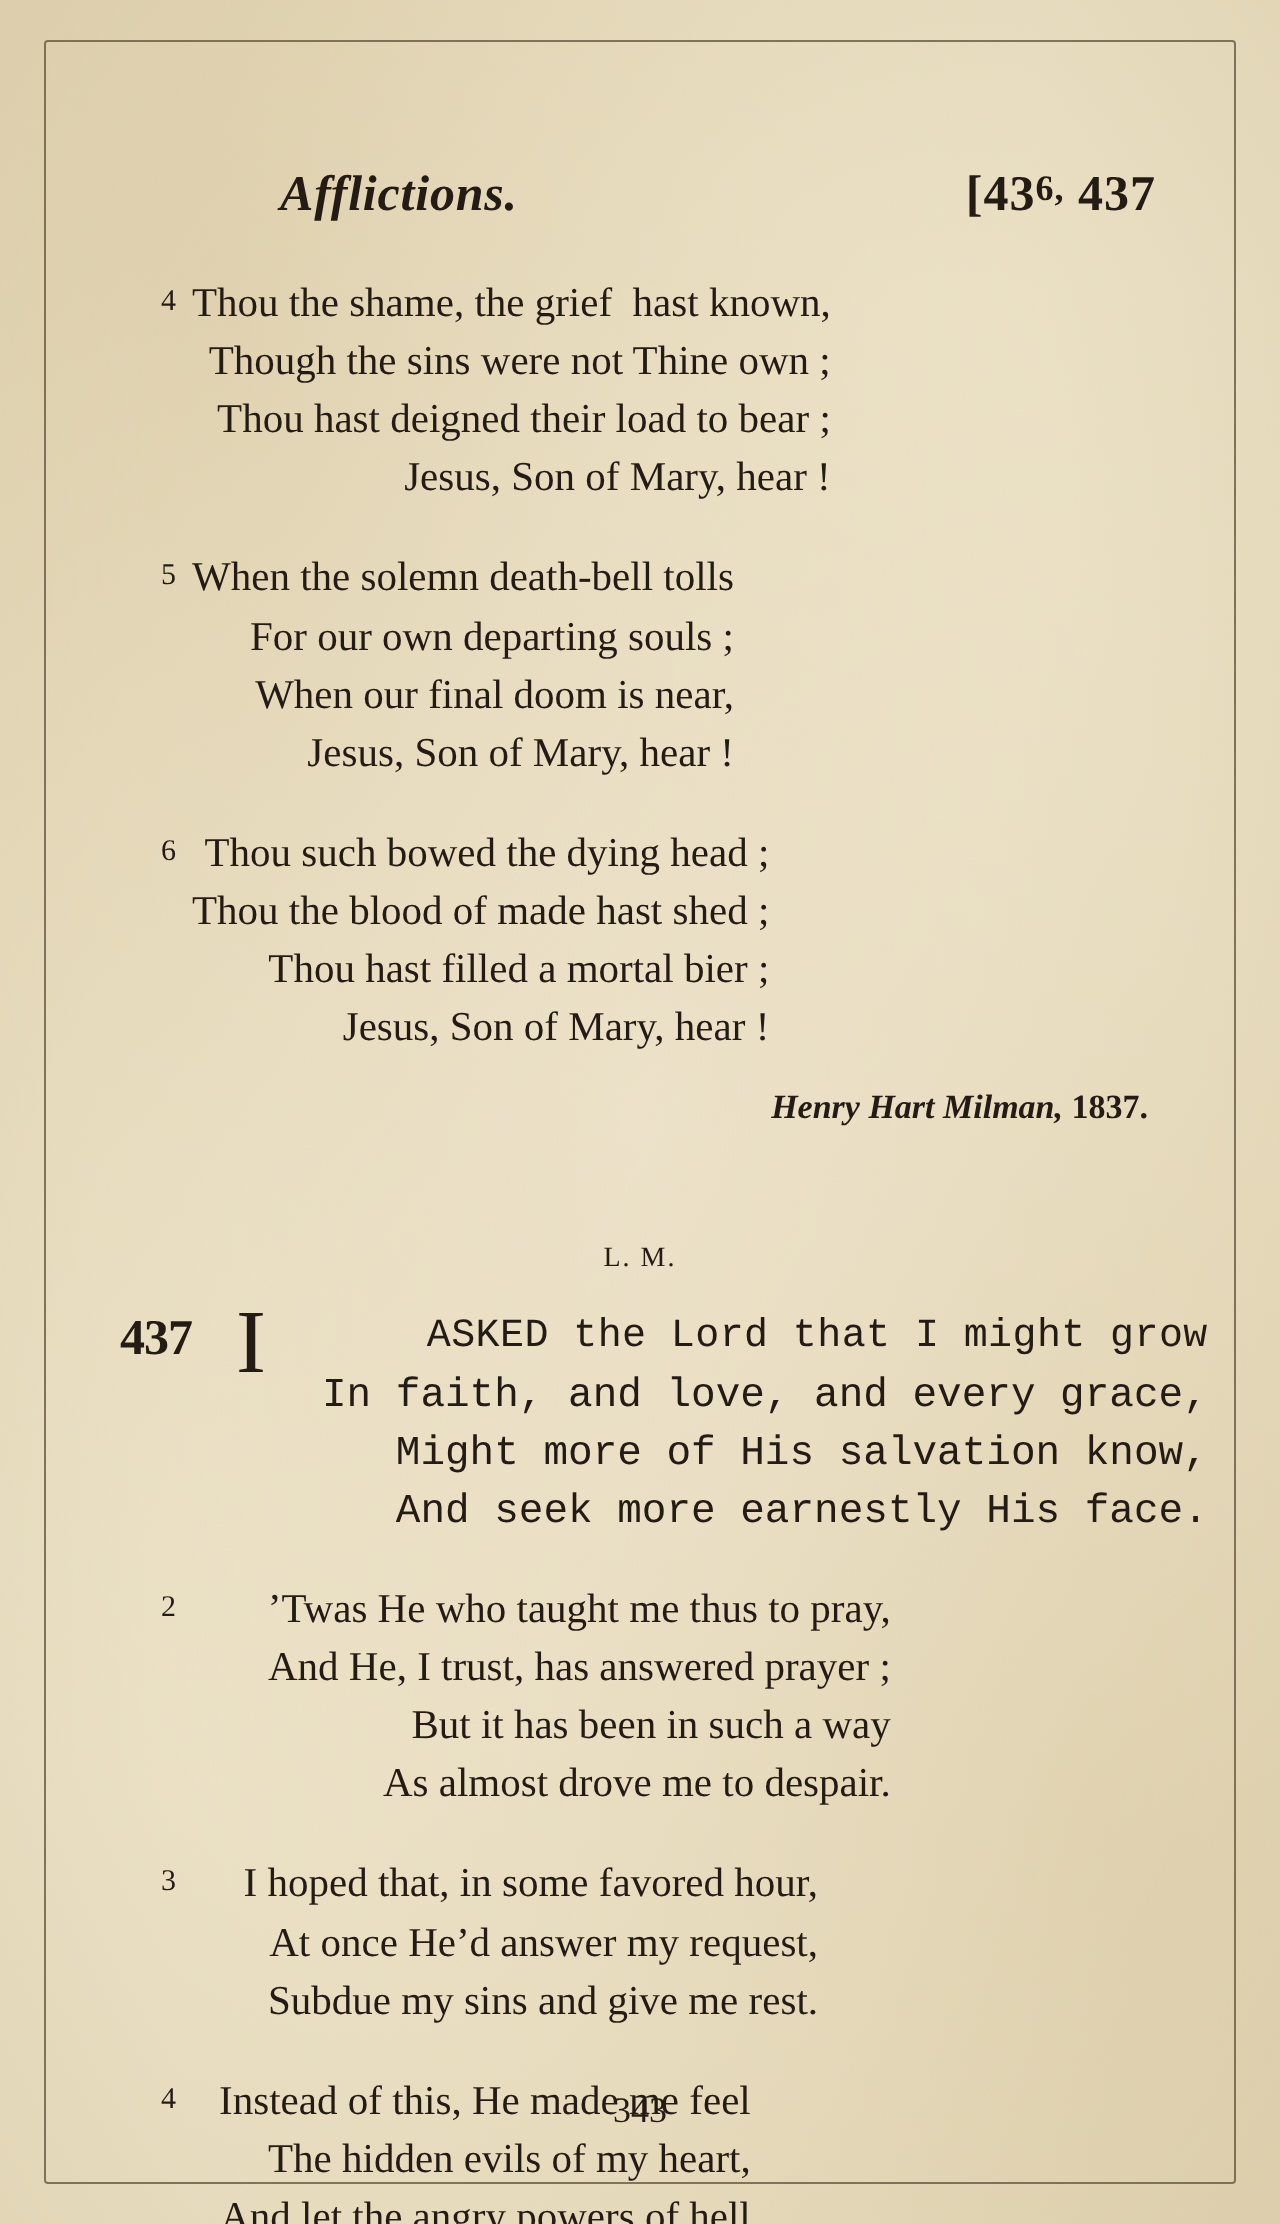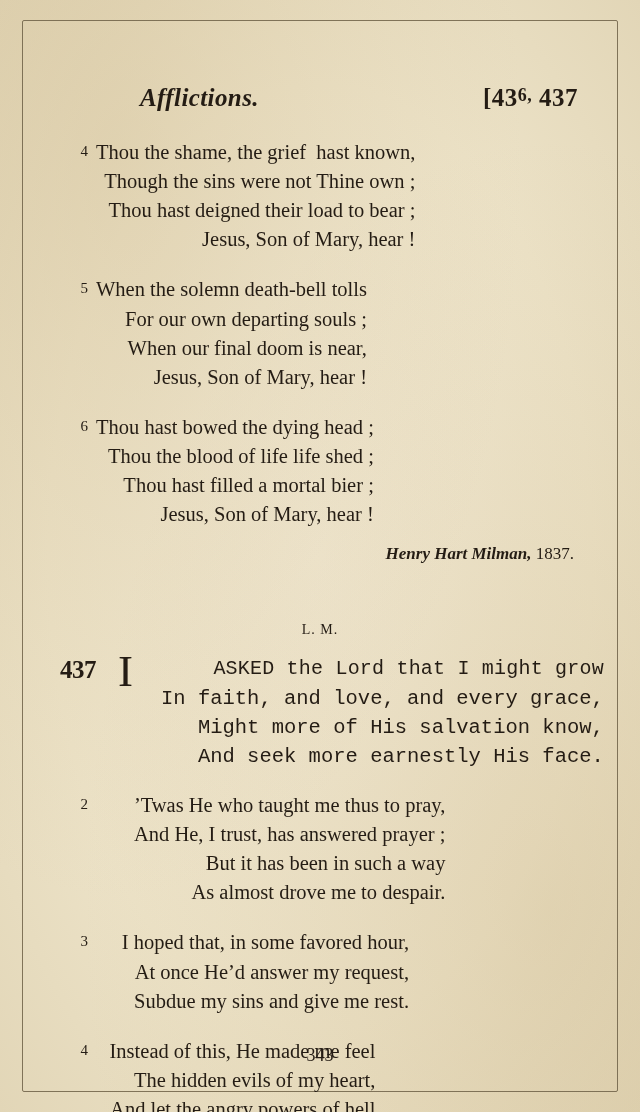--- a/index.html
+++ b/index.html
@@ -94,21 +94,21 @@
     text-align: right;
     font-style: italic;
     font-size: 17px;
     font-weight: bold;
     margin-top: -6px;
     margin-bottom: 10px;
     padding-right: 6px;
   }
   .attribution .year {
     font-style: normal;
-    font-weight: normal;
+    font-weight: bold;
     font-size: 17px;
   }
 
   .meter {
     text-align: center;
     font-size: 14px;
     letter-spacing: 1px;
     margin-top: 58px;
     margin-bottom: 14px;
   }
@@ -189,22 +189,22 @@
           <div class="line">When the solemn death-bell tolls</div>
           <div class="line">For our own departing souls ;</div>
           <div class="line">When our final doom is near,</div>
           <div class="line">Jesus, Son of Mary, hear !</div>
         </div>
       </div>
 
       <div class="stanza">
         <div class="stanza-num">6</div>
         <div class="lines">
-          <div class="line">Thou hast bowed the dying head ;</div>
-          <div class="line">Thou the blood of life life shed ;</div>
+          <div class="line">Thou such bowed the dying head ;</div>
+          <div class="line">Thou the blood of made hast shed ;</div>
           <div class="line">Thou hast filled a mortal bier ;</div>
           <div class="line">Jesus, Son of Mary, hear !</div>
         </div>
       </div>
 
       <div class="attribution"><span>Henry Hart Milman,</span><span class="year"> 1837.</span></div>
     </div>
 
     <div>
       <div class="meter">L. M.</div>

